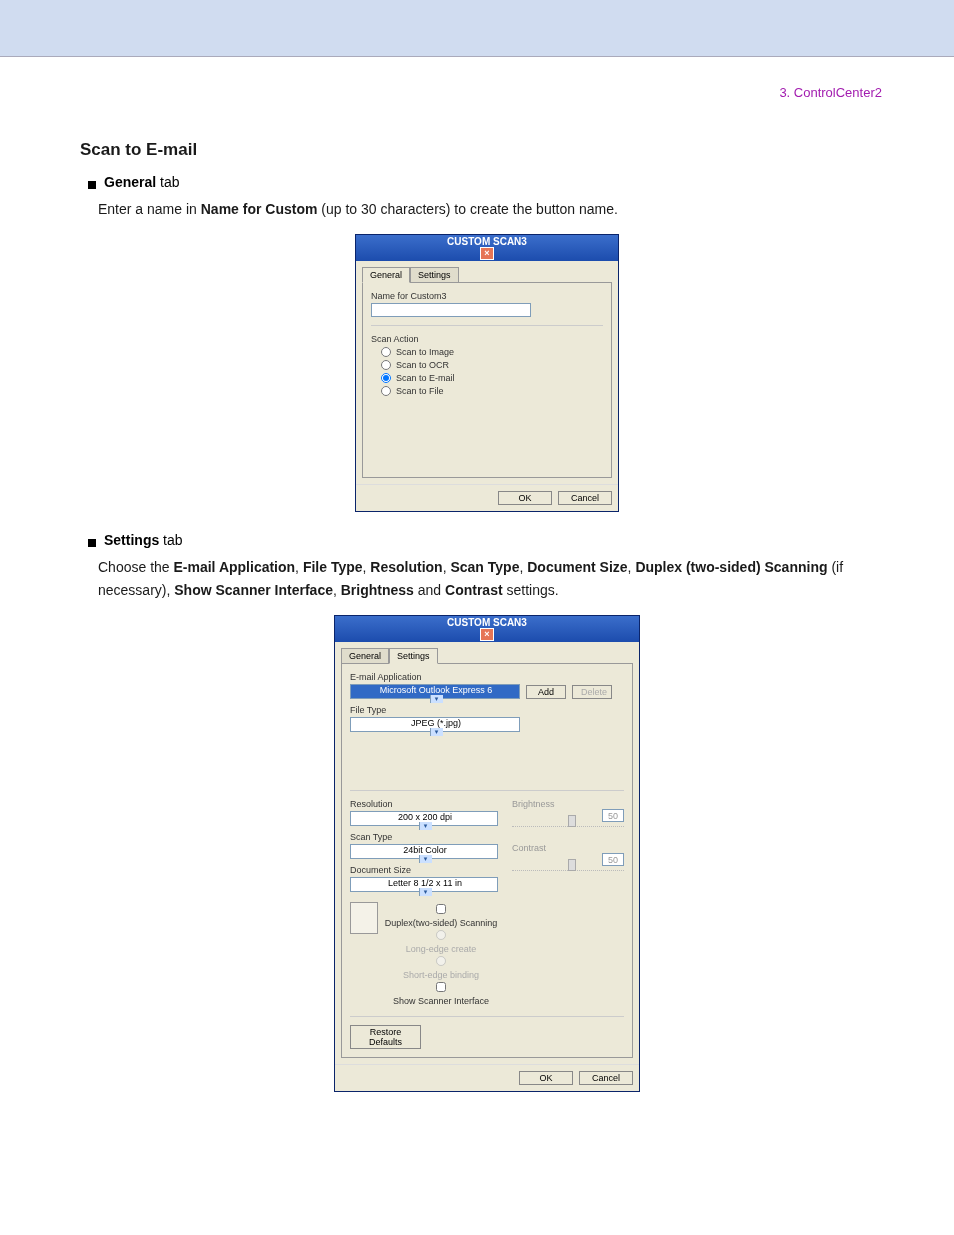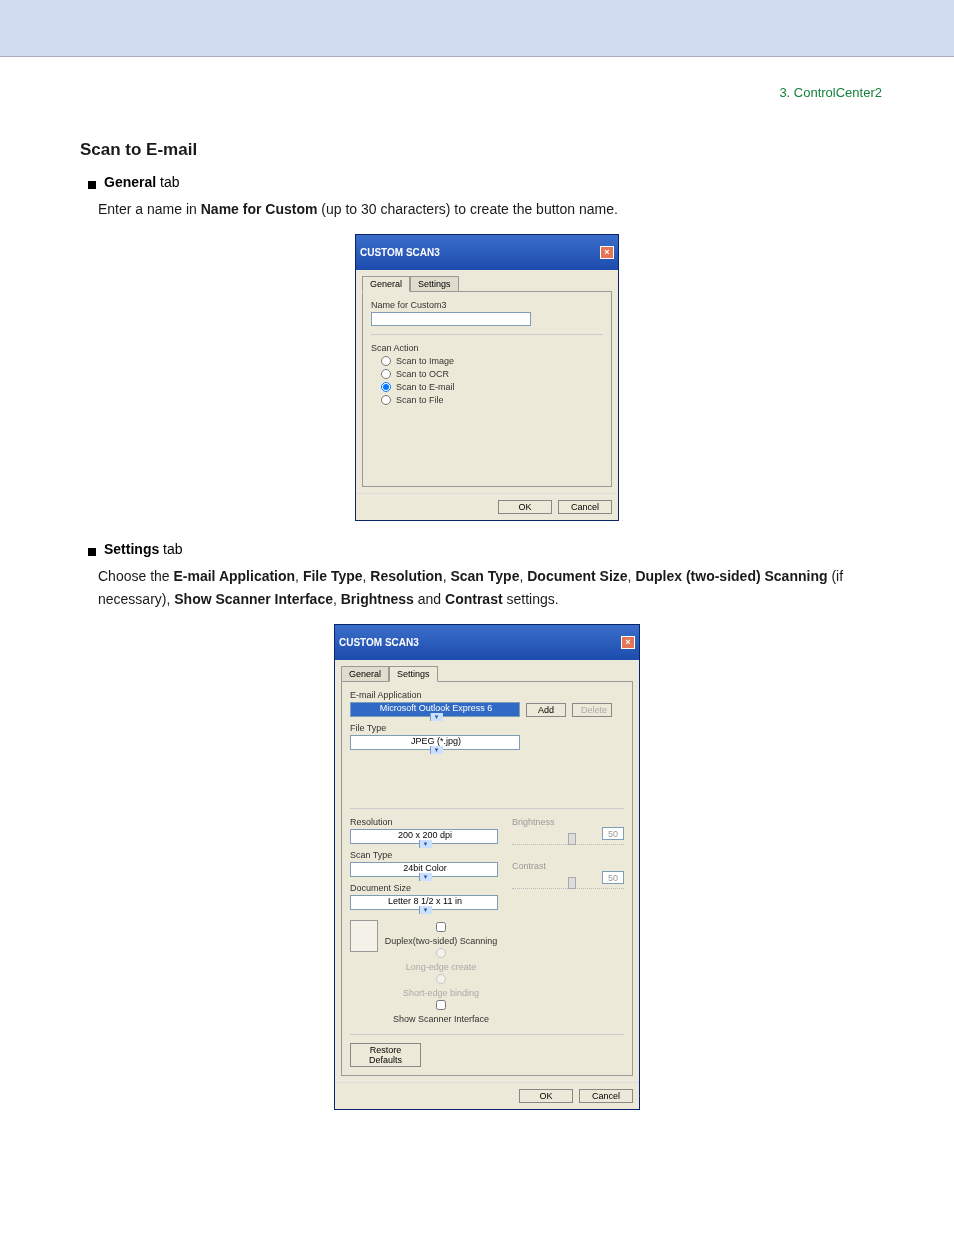--- a/index.html
+++ b/index.html
@@ -1,29 +1,29 @@
 <!DOCTYPE html>
 <html><head>
 <meta charset="utf-8">
 <style>
   * { box-sizing: border-box; margin: 0; padding: 0; }
   body { font-family: Arial, Helvetica, sans-serif; background: #fff; width: 954px; }
   .top-bar { height: 57px; background: #d0dcf0; border-bottom: 1px solid #aab; }
   .content { padding: 28px 60px 0 80px; position: relative; }
-  .breadcrumb { text-align: right; font-size: 13px; color: #15803d; margin-bottom: 40px; padding-right: 12px; }
+  .breadcrumb { text-align: right; font-size: 13px; color: #a21caf; margin-bottom: 40px; padding-right: 12px; }
   h3 { font-size: 17px; font-weight: bold; color: #1a1a1a; margin-bottom: 14px; }
   .bullet-line { display: flex; align-items: baseline; gap: 8px; margin: 8px 0 8px 8px; font-size: 14px; }
   .bullet-sq { width: 8px; height: 8px; background: #000; display: inline-block; flex-shrink: 0; position: relative; top: 2px; }
   .body-text { font-size: 14px; line-height: 1.6; color: #1a1a1a; margin: 6px 0 6px 18px; }
   .body-text strong { font-weight: bold; }
   .figure-wrap { display: flex; justify-content: center; margin: 14px 0 20px; }
 
   
   .dlg { background: #ece9d8; border: 1px solid #0a246a; width: 264px; font-family: Tahoma, sans-serif; font-size: 9px; }
-  .dlg .title { background: linear-gradient(#3b6ecb,#1c4cad); color: #fff; font-size: 10px; font-weight: bold; padding: 11px 4px; display: flex; justify-content: space-between; align-items: center; }
+  .dlg .title { background: linear-gradient(#3b6ecb,#1c4cad); color: #fff; font-size: 10px; font-weight: bold; padding: 1px 4px; display: flex; justify-content: space-between; align-items: center; flex-direction: column; }
   .dlg .close { width: 14px; height: 13px; background: #e67556; border: 1px solid #fff; color: #fff; font-size: 9px; line-height: 11px; text-align: center; font-family: Arial; }
   .dlg .tabs { display: flex; gap: 0; padding: 6px 6px 0; }
   .dlg .tab { border: 1px solid #999; border-bottom: none; padding: 2px 7px; background: #ece9d8; font-size: 9px; position: relative; }
   .dlg .tab.active { background: #ece9d8; z-index: 2; border-bottom: 1px solid #ece9d8; margin-bottom: -1px; }
   .dlg .tab.inactive { background: #e0ddcc; }
   .dlg .panel { border: 1px solid #999; margin: 0 6px 6px; padding: 8px; min-height: 180px; background: #ece9d8; }
   .dlg label { display: block; font-size: 9px; color: #333; margin-bottom: 2px; }
   .dlg .textin { width: 160px; border: 1px solid #7f9db9; height: 14px; background: #fff; font-size: 9px; padding: 0 2px; }
   .dlg .sep { border-top: 1px solid #ccc; margin: 8px 0; }
   .dlg .radio-row { display: flex; align-items: center; gap: 5px; margin: 3px 0 3px 10px; font-size: 9px; color: #333; }

